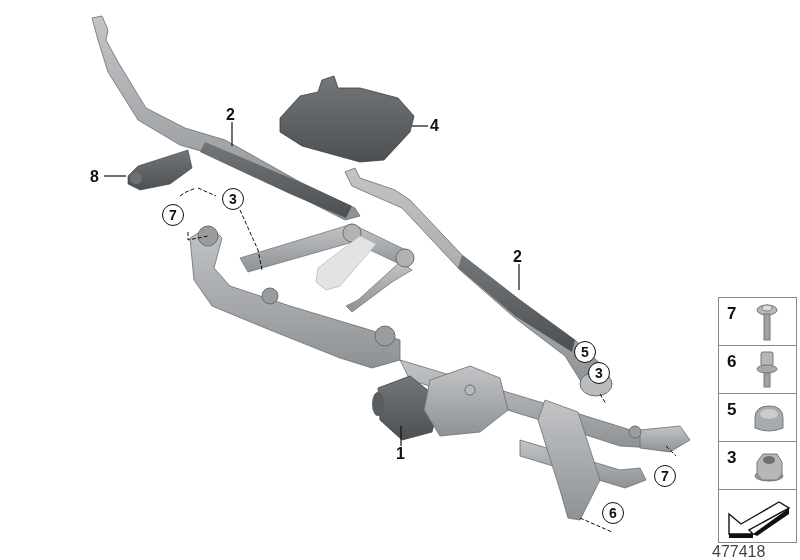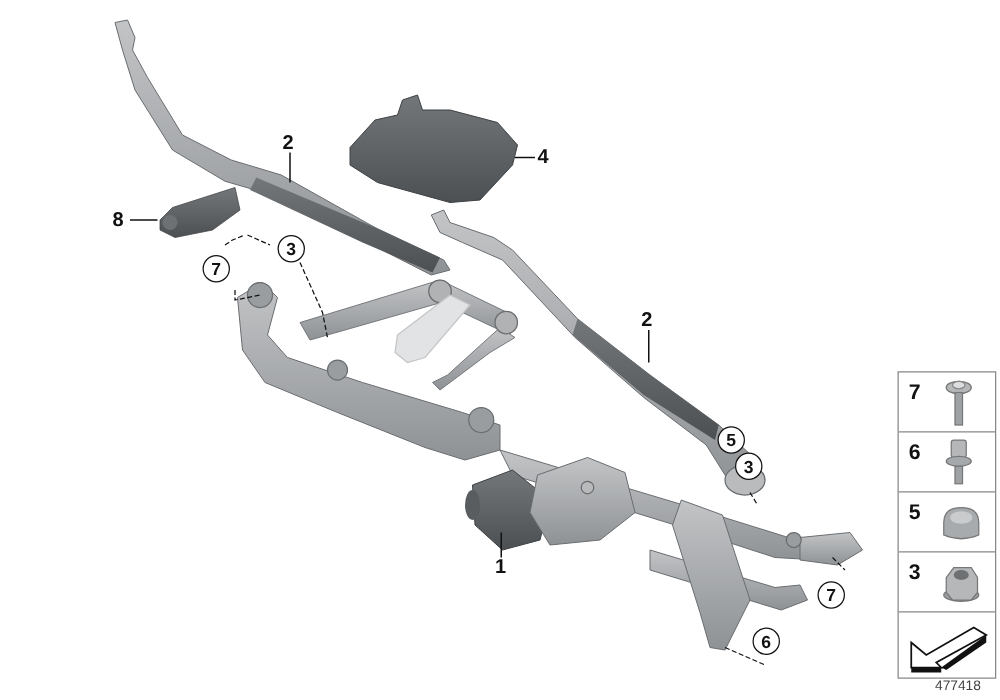--- a/index.html
+++ b/index.html
@@ -6,21 +6,21 @@
   body { width:800px; height:560px; position:relative; overflow:hidden; font-family:"Liberation Sans", sans-serif; }
   #diagram { position:absolute; left:0; top:0; width:800px; height:560px; }
   .callout { position:absolute; font-weight:bold; font-size:16px; color:#111; font-family:"Liberation Sans", sans-serif; line-height:1; }
   .circ { position:absolute; width:20px; height:20px; border:1.6px solid #111; border-radius:50%; background:#fff;
           font-weight:bold; font-size:14px; line-height:20px; text-align:center; color:#111; font-family:"Liberation Sans", sans-serif; }
   .legend { position:absolute; left:718px; top:297px; width:77px; border:1px solid #888; background:#fff; }
   .legend .cell { position:relative; height:47px; border-bottom:1px solid #888; }
   .legend .cell:last-child { border-bottom:none; height:52px; }
   .legend .num { position:absolute; left:8px; top:6px; font-size:17px; font-weight:bold; color:#111; font-family:"Liberation Sans", sans-serif; }
   .legend svg { position:absolute; }
-  .docnum { position:absolute; left:748px; top:543px; font-size:11px; color:#444; font-family:"Liberation Sans", sans-serif; }
+  .docnum { position:absolute; left:712px; top:543px; font-size:16px; color:#444; font-family:"Liberation Sans", sans-serif; }
 </style>
 </head>
 <body>
 
 <div id="diagram">
   <svg width="800" height="560" viewBox="0 0 800 560">
     <defs>
       <linearGradient id="gm" x1="0" y1="0" x2="0" y2="1">
         <stop offset="0" stop-color="#c2c4c6"></stop>
           <stop offset="1" stop-color="#8f9295"></stop>

